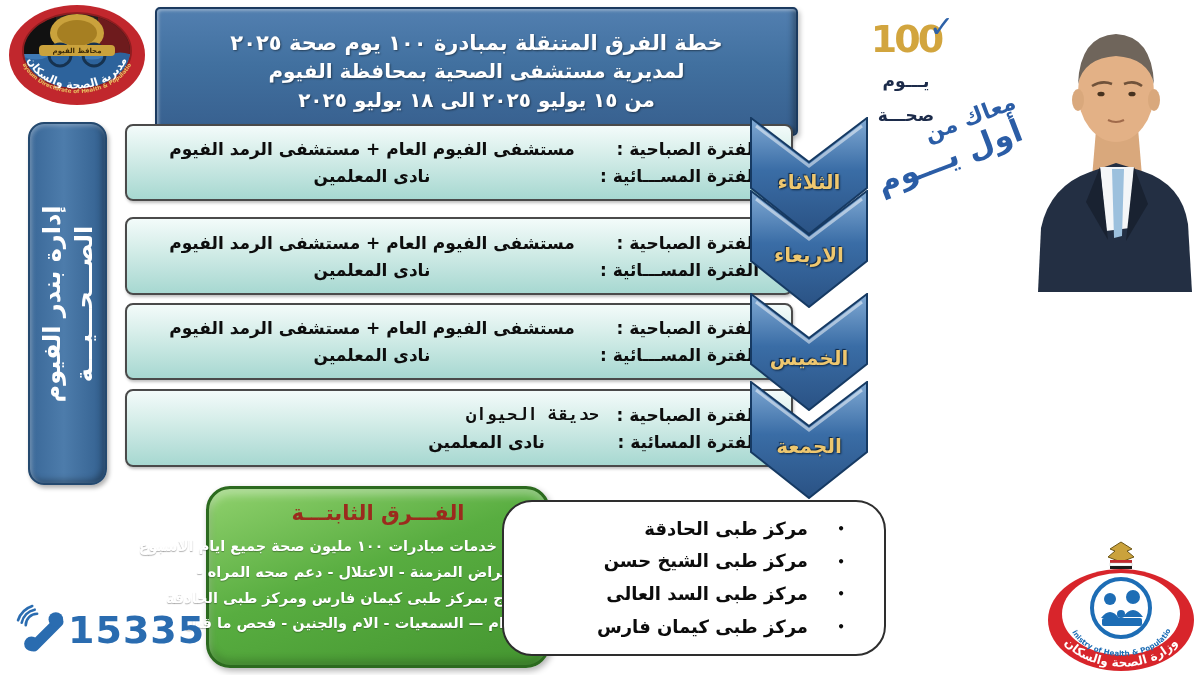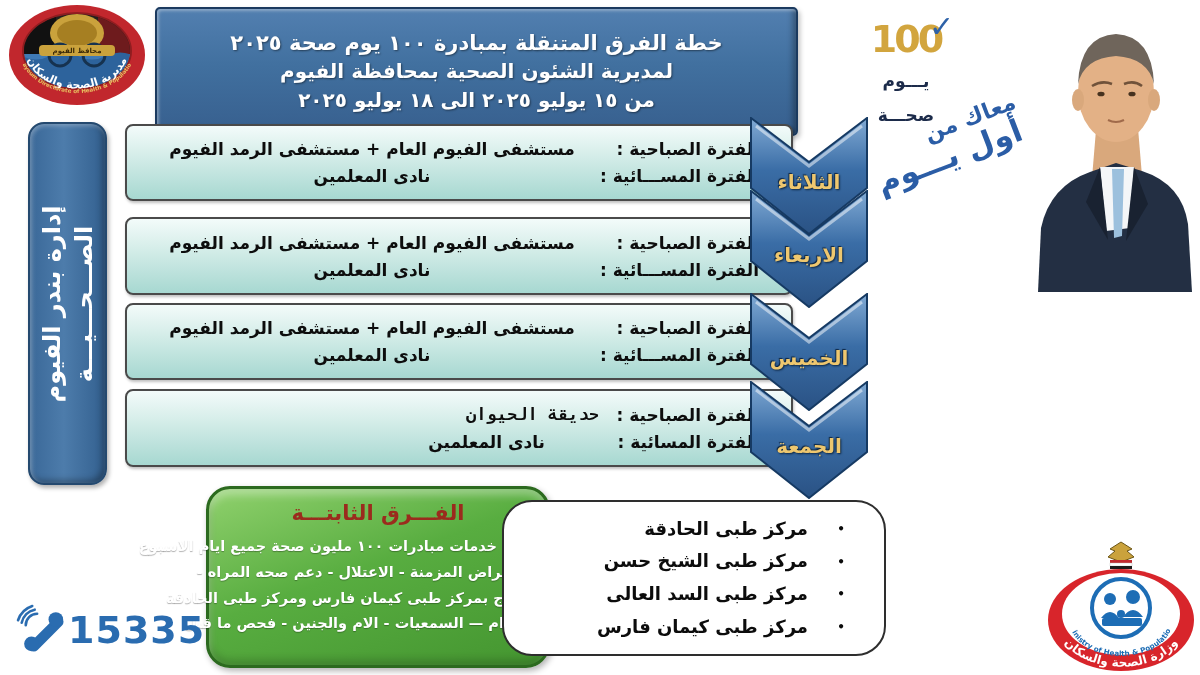--- a/index.html
+++ b/index.html
@@ -129,21 +129,21 @@
       </text>
       <path id="dirArcEn" d="M14,60 A58,44 0 0 0 124,60" fill="none"></path>
       <text font-size="5.6" font-weight="bold" fill="#e8c060">
         <textPath href="#dirArcEn" startOffset="50%" text-anchor="middle">Fayoum Directorate of Health &amp; Population</textPath>
       </text>
     </svg>
   </div>
 
   <div class="header-box">
     <div class="l1">خطة الفرق المتنقلة  بمبادرة ١٠٠ يوم صحة ٢٠٢٥</div>
-    <div class="l2">لمديرية الشئون الصحية بمحافظة الفيوم</div>
+    <div class="l2">لمديرية مستشفى الصحية بمحافظة الفيوم</div>
     <div class="l3">من ١٥ يوليو ٢٠٢٥ الى ١٨ يوليو ٢٠٢٥</div>
   </div>
 
   <div class="hundred">
     <span class="h-num">
       <span>100</span>
       <span class="h-check">✓</span>
     </span>
     <div class="h-word">يـــوم</div>
     <div class="h-word">صحـــة</div>

